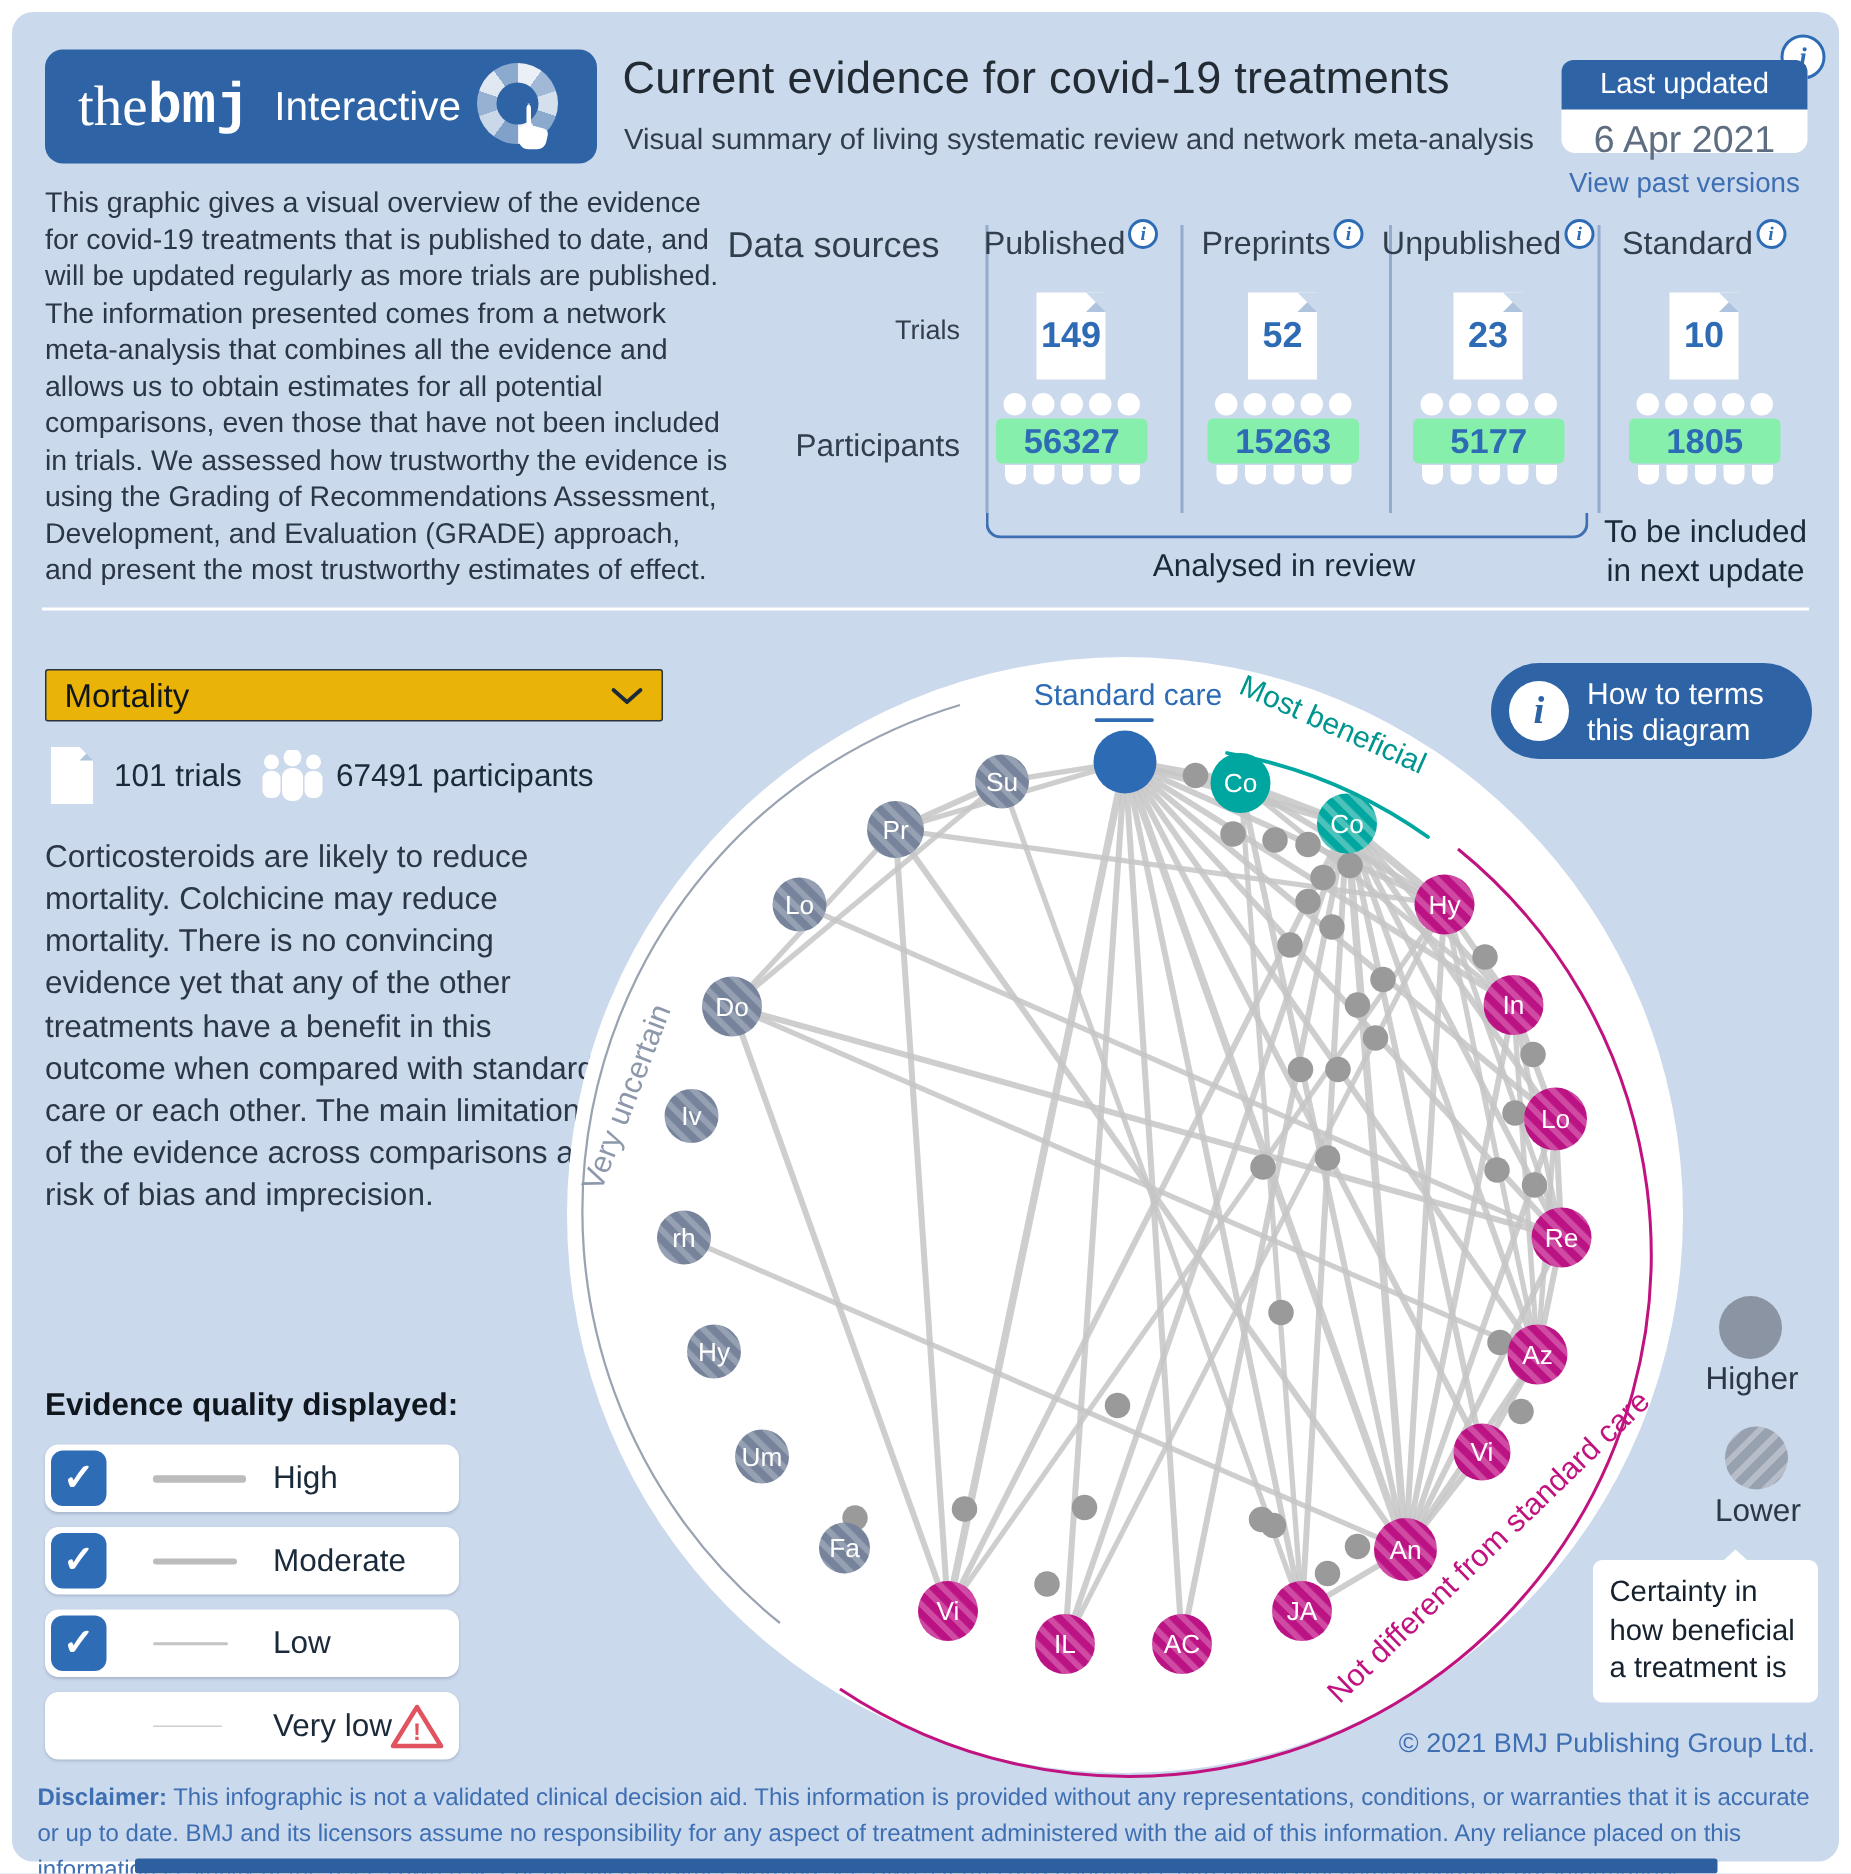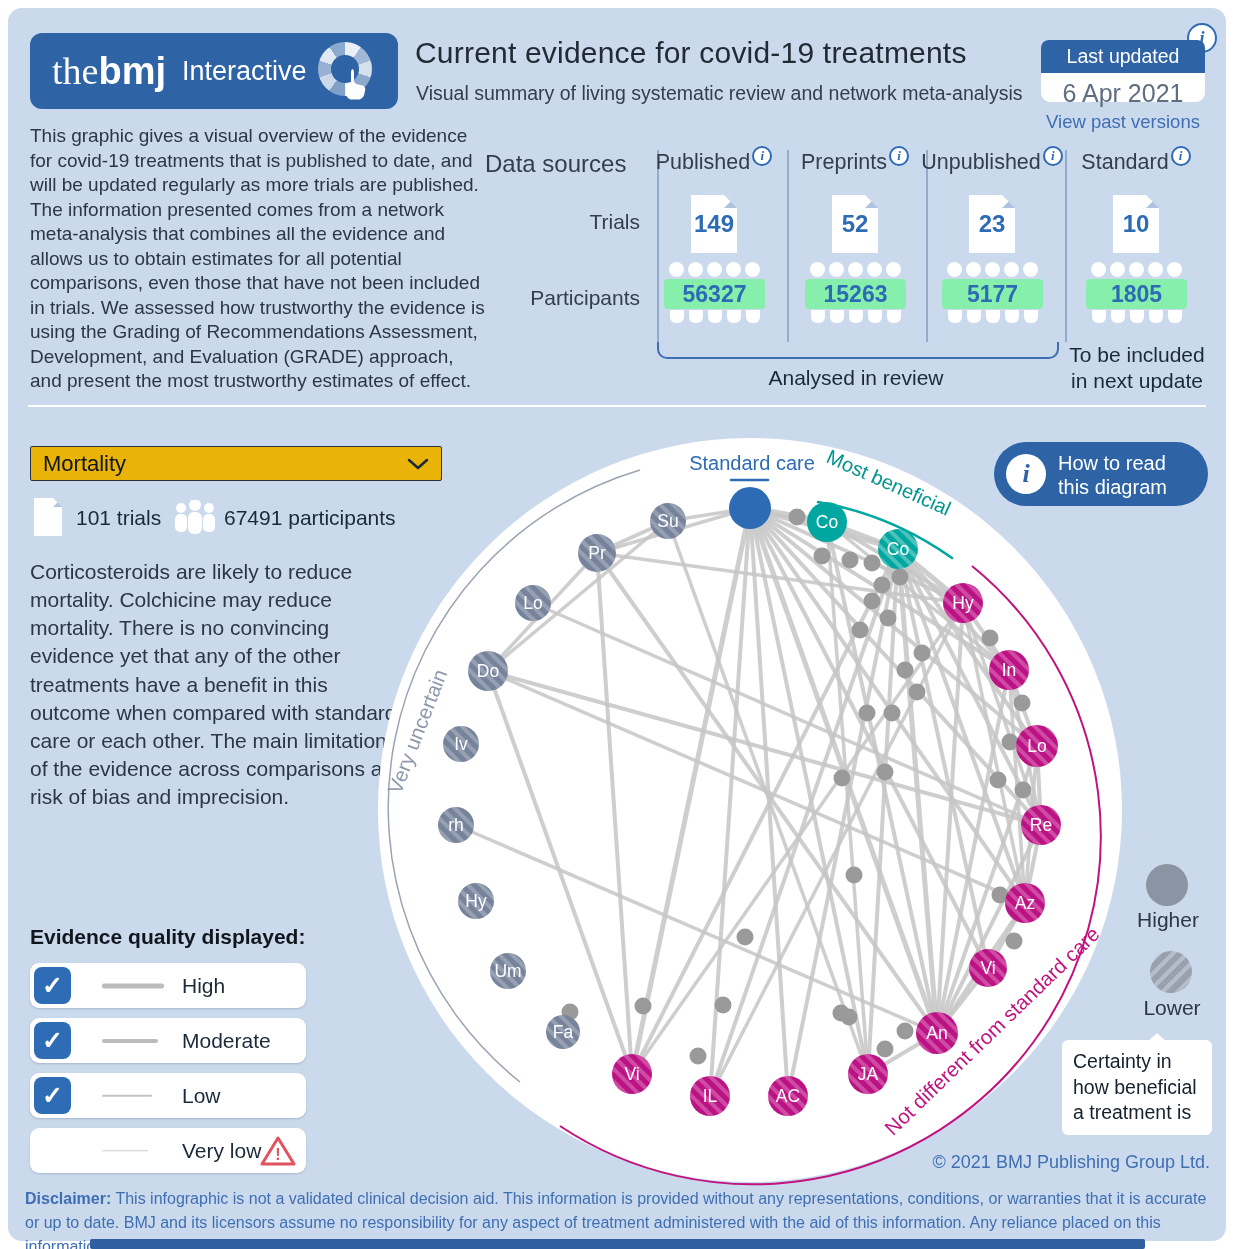--- a/index.html
+++ b/index.html
@@ -3,42 +3,42 @@
 <meta charset="utf-8">
 <style>
   html,body{margin:0;padding:0;}
   body{width:1234px;height:1249px;background:#fff;font-family:"Liberation Sans",sans-serif;position:relative;overflow:hidden;}
   .abs{position:absolute;}
   #panel{left:8px;top:8px;width:1218px;height:1233px;background:#cbd9ec;border-radius:14px;}
 
   
   #logo-box{left:30px;top:33px;width:368px;height:76px;background:#2e63a6;border-radius:12px;display:flex;align-items:center;padding-left:22px;box-sizing:border-box;}
   #logo-the{font-family:"Liberation Serif",serif;color:#fff;font-size:38px;}
-  #logo-bmj{font-family:Liberation Sans, sans-serif;color:#fff;font-size:38px;font-weight:700;}
+  #logo-bmj{font-family:Liberation Mono, monospace;color:#fff;font-size:38px;font-weight:700;}
   #logo-product{color:#fff;font-size:27px;margin-left:16px;}
   #ring{position:absolute;right:26px;top:9px;width:54px;height:54px;border-radius:50%;
     background:conic-gradient(rgba(255,255,255,.9) 0 36deg,rgba(255,255,255,.55) 36deg 72deg,rgba(255,255,255,.8) 72deg 108deg,rgba(255,255,255,.45) 108deg 144deg,rgba(255,255,255,.9) 144deg 180deg,rgba(255,255,255,.4) 180deg 216deg,rgba(255,255,255,.75) 216deg 252deg,rgba(255,255,255,.5) 252deg 288deg,rgba(255,255,255,.85) 288deg 324deg,rgba(255,255,255,.45) 324deg 360deg);}
   #ring .hole{position:absolute;inset:13px;border-radius:50%;background:#2e63a6;}
   #ring svg{position:absolute;right:2px;bottom:-8px;}
   #main-title{left:415px;top:36px;font-size:30px;color:#222b33;font-weight:500;letter-spacing:.2px;}
   #subtitle{left:416px;top:82px;font-size:19.5px;color:#323e4c;}
   .info{display:inline-flex;width:22px;height:22px;border-radius:50%;background:#fff;border:2px solid #2d6cb5;color:#2d6cb5;font:italic 700 14px "Liberation Serif",serif;align-items:center;justify-content:center;box-sizing:border-box;}
   #page-info{left:1187px;top:23px;width:30px;height:30px;font-size:18px;}
   #updated{left:1041px;top:40px;width:164px;background:#fff;border-radius:9px;padding:0;}
   #updated .hd{background:#2e63a6;color:#fff;font-size:19.5px;font-weight:500;text-align:center;line-height:33px;height:33px;border-radius:8px 8px 0 0;}
   #updated .bd{color:#5e6e80;font-size:25px;text-align:center;line-height:40px;height:29px;}
   #view-past{left:1041px;top:111px;width:164px;text-align:center;font-size:18.5px;color:#3e6fb3;}
   #intro{left:30px;top:124px;width:455px;font-size:19px;line-height:1.29;color:#2b3647;}
 
   
   #ds-label{left:485px;top:150px;font-size:24px;color:#323e4c;}
   .ds-sep{width:1.5px;background:#94abce;top:150px;height:192px;}
   .ds-col-hd{top:150px;width:150px;text-align:center;font-size:21.5px;color:#323e4c;}
   .ds-col-hd .info{width:20px;height:20px;font-size:13px;position:relative;top:-9px;margin-left:2px;}
-  #row-trials{left:540px;top:210px;width:100px;text-align:right;font-size:21px;color:#323e4c;}
+  #row-trials{left:540px;top:210px;width:100px;text-align:right;font-size:18px;color:#323e4c;}
   #row-parts{left:500px;top:286px;width:140px;text-align:right;font-size:21px;color:#323e4c;}
   .doc{position:absolute;width:46px;height:58px;background:#fff;text-align:center;line-height:58px;font-size:24px;font-weight:600;color:#2d6cb5;}
   .doc::after{content:"";position:absolute;top:0;right:0;border-style:solid;border-width:0 13px 13px 0;border-color:#cbd9ec #cbd9ec transparent transparent;}
   .doc::before{content:"";position:absolute;top:0;right:0;border-style:solid;border-width:13px 13px 0 0;border-color:transparent #aec3de transparent transparent;}
   .people{position:absolute;width:101px;}
   .people .heads{display:flex;gap:4px;justify-content:center;}
   .people .heads span{width:15px;height:15px;border-radius:50%;background:#fff;}
   .people .plate{margin-top:2px;background:#86efac;border-radius:4px;height:30px;line-height:30px;text-align:center;font-size:23px;font-weight:600;color:#2d6cb5;}
   .people .legs{display:flex;gap:5px;justify-content:center;margin-top:1px;}
   .people .legs span{width:14px;height:13px;background:#fff;border-radius:0 0 6px 6px;}
@@ -466,21 +466,21 @@
   <text x="752" y="470" text-anchor="middle" font-size="20" font-weight="500" fill="#2d6cb5">Standard care</text>
   <line x1="731" y1="480" x2="768" y2="480" stroke="#2d6cb5" stroke-width="2.5" stroke-linecap="round"></line>
   <text transform="translate(886,489) rotate(24)" text-anchor="middle" font-size="20" font-weight="500" fill="#00958f">Most beneficial</text>
   <path d="M 818 502 A 330 330 0 0 1 952 558" fill="none" stroke="#00a7a0" stroke-width="2.5" stroke-linecap="round"></path>
   <text transform="translate(424,734) rotate(-69)" text-anchor="middle" font-size="20.5" fill="#8d99ab">Very uncertain</text>
   <text transform="translate(997,1036) rotate(-44)" text-anchor="middle" font-size="20.5" fill="#c0137f">Not different from standard care</text>
 </svg>
 
 <div id="howto" class="abs">
   <div class="ic">i</div>
-  <div class="tx"><span>How to read</span><br><span>this diagram</span></div>
+  <div class="tx"><span>How to terms</span><br><span>this diagram</span></div>
 </div>
 
 <div id="lg-higher-c" class="legend-circ abs"></div>
 <div id="lg-higher-t" class="abs">Higher</div>
 <div id="lg-lower-c" class="legend-circ abs"></div>
 <div id="lg-lower-t" class="abs">Lower</div>
 <div id="bubble" class="abs">Certainty in how beneficial a treatment is</div>
 <div id="copyright" class="abs">© 2021 BMJ Publishing Group Ltd.</div>
 
 <div id="disclaimer" class="abs"><b>Disclaimer:</b><span> This infographic is not a validated clinical decision aid. This information is provided without any representations, conditions, or warranties that it is accurate or up to date. BMJ and its licensors assume no responsibility for any aspect of treatment administered with the aid of this information. Any reliance placed on this information is strictly at the user's own risk. For the full disclaimer wording see BMJ's terms and conditions: http://www.bmj.com/company/legal-information/</span></div>

